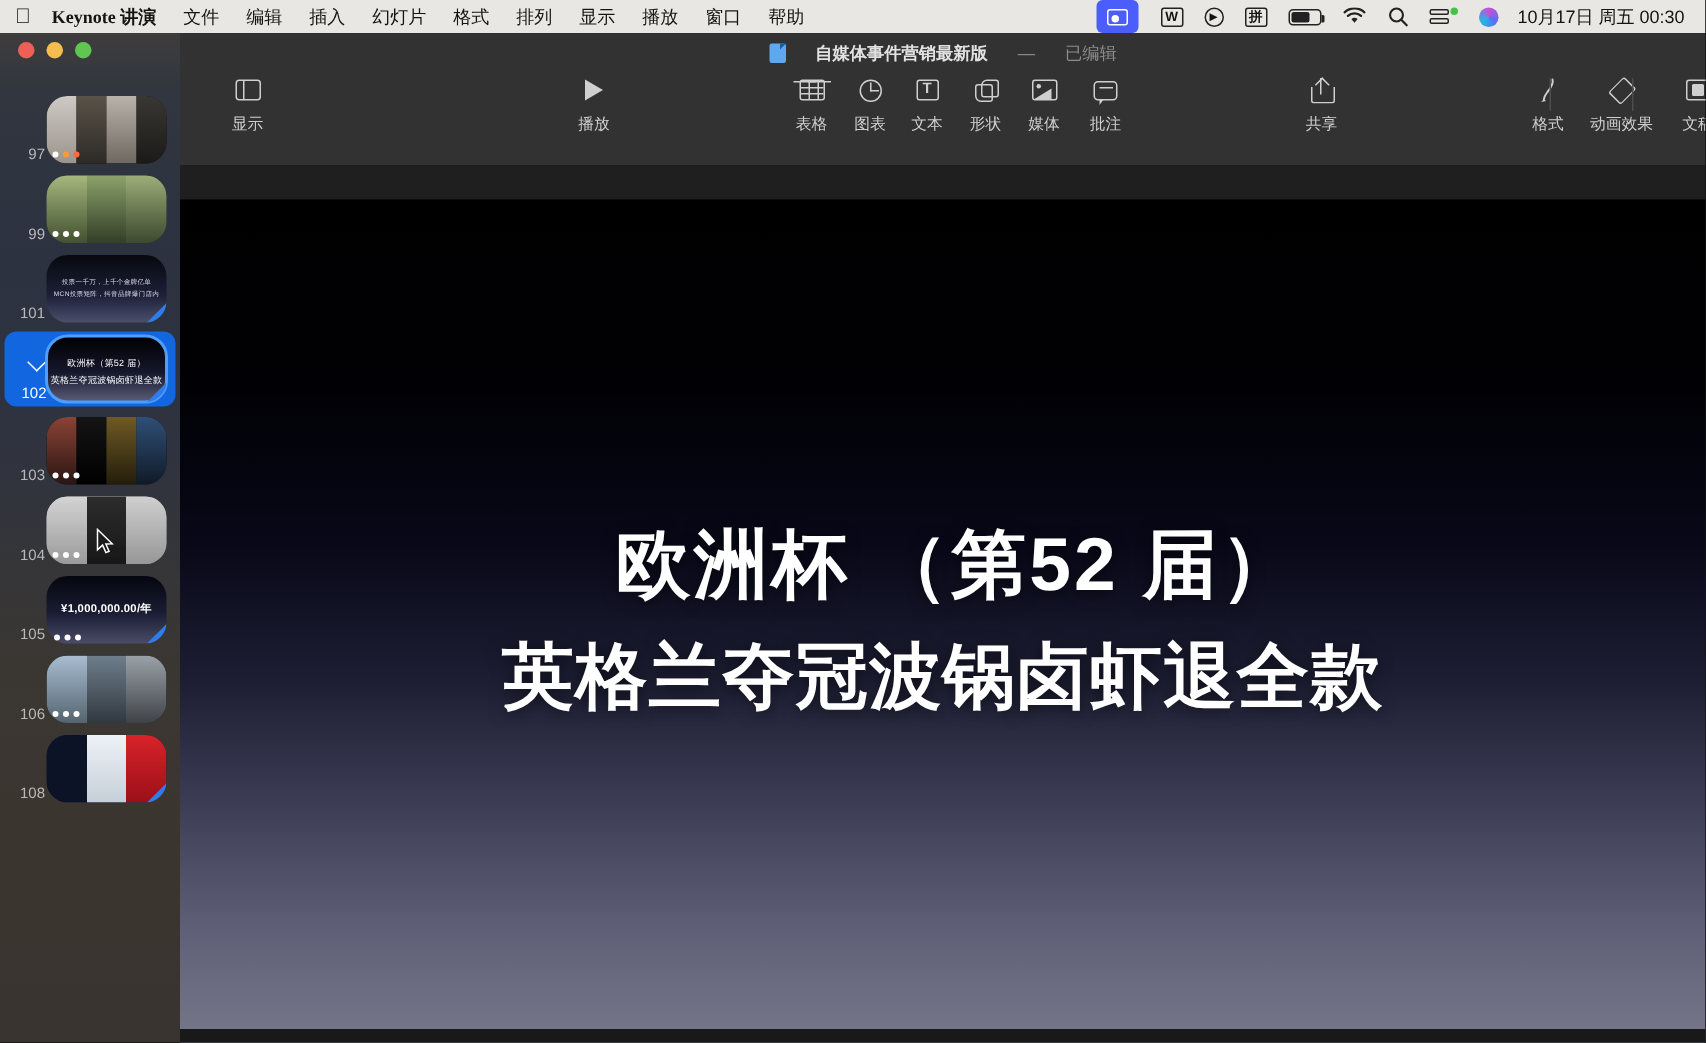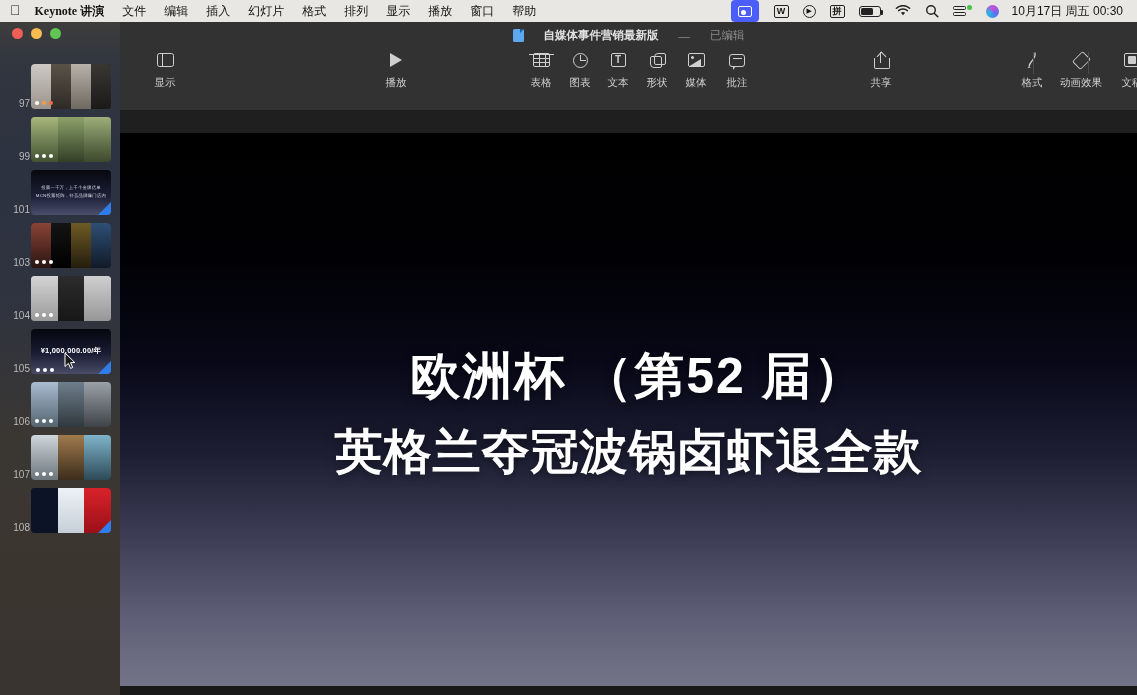--- a/index.html
+++ b/index.html
@@ -121,21 +121,21 @@
   }
   .thumb-row.sel .thumb-num { color: #fff; left: 6px; bottom: 3px; }
   .chevron {
     position: absolute; left: 17px; top: 16px;
     width: 9px; height: 9px; border-right: 1.6px solid #9a9a9a;
     border-bottom: 1.6px solid #9a9a9a; transform: rotate(45deg);
   }
   .thumb-row.sel .chevron { border-color: #fff; }
   .thumb-img {
     position: absolute; left: 31px; top: 2px;
-    width: 80px; height: 45px; border-radius: 4px;
+    width: 80px; height: 45px; border-radius: 14px;
     overflow: hidden; background: #111;
   }
   .thumb-row.sel .thumb-img {
     left: 28px; top: 3px; width: 80px; height: 44px;
     outline: 2px solid #4f9dff; outline-offset: -1px;
   }
   .thumb-img .corner {
     position: absolute; right: 0; bottom: 0;
     width: 0; height: 0; border-style: solid; border-width: 0 0 13px 13px;
     border-color: transparent transparent #2f7dea transparent;
@@ -467,20 +467,28 @@
 
 
         <div class="thumb-row">
           <span class="thumb-num">101</span>
           <div class="thumb-img" style="background:linear-gradient(180deg,#07080f 0%,#1d2038 60%,#4c4f6c 100%)">
             <div class="tcap">投票一千万，上千个金牌亿单<br>MCN投票矩阵，抖音品牌爆门店内</div>
             <div class="corner"></div>
           </div>
         </div>
 
+        <div class="thumb-row sel">
+          <span class="thumb-num">102</span>
+          <span class="chevron"></span>
+          <div class="thumb-img" style="background:linear-gradient(180deg,#000000 0%,#15172c 55%,#5c5d78 100%)">
+            <div class="tcap big">欧洲杯（第52 届）<br>英格兰夺冠波锅卤虾退全款</div>
+            <div class="corner"></div>
+          </div>
+        </div>
 
         <div class="thumb-row">
           <span class="thumb-num">103</span>
           <div class="thumb-img" style="background:#111">
             <div class="tmini">
               <div style="background:linear-gradient(180deg,#8a4336,#2a1512)"></div>
               <div style="background:linear-gradient(180deg,#141414,#000)"></div>
               <div style="background:linear-gradient(180deg,#6e5a24,#241d0c)"></div>
               <div style="background:linear-gradient(180deg,#2f4f76,#101a28)"></div>
             </div>
@@ -530,35 +538,20 @@
               <div style="background:linear-gradient(180deg,#9aa1a8,#3f4348)"></div>
             </div>
             <div class="thumb-dots">
                 <i></i>
                 <i></i>
                 <i></i>
               </div>
           </div>
         </div>
 
-        <div class="thumb-row">
-          <span class="thumb-num">107</span>
-          <div class="thumb-img" style="background:#1a1a1a">
-            <div class="tmini">
-              <div style="background:linear-gradient(180deg,#cfd6dc,#6c757c)"></div>
-              <div style="background:linear-gradient(180deg,#a07a4e,#3c2d1c)"></div>
-              <div style="background:linear-gradient(180deg,#7fb4c9,#2d4a58)"></div>
-            </div>
-            <div class="thumb-dots">
-                <i></i>
-                <i></i>
-                <i></i>
-              </div>
-          </div>
-        </div>
 
         <div class="thumb-row">
           <span class="thumb-num">108</span>
           <div class="thumb-img" style="background:linear-gradient(180deg,#0d1326,#283050)">
             <div class="tmini">
               <div style="background:#0d1326"></div>
               <div style="background:linear-gradient(180deg,#eef2f7,#c6cfd8)"></div>
               <div style="background:linear-gradient(180deg,#d9222a,#9b1018)"></div>
             </div>
             <div class="corner"></div>

